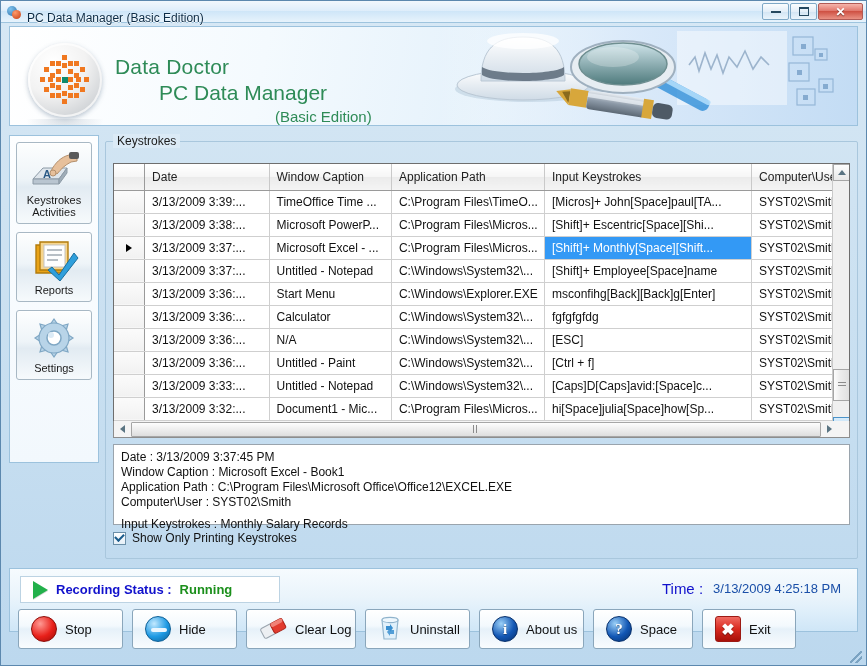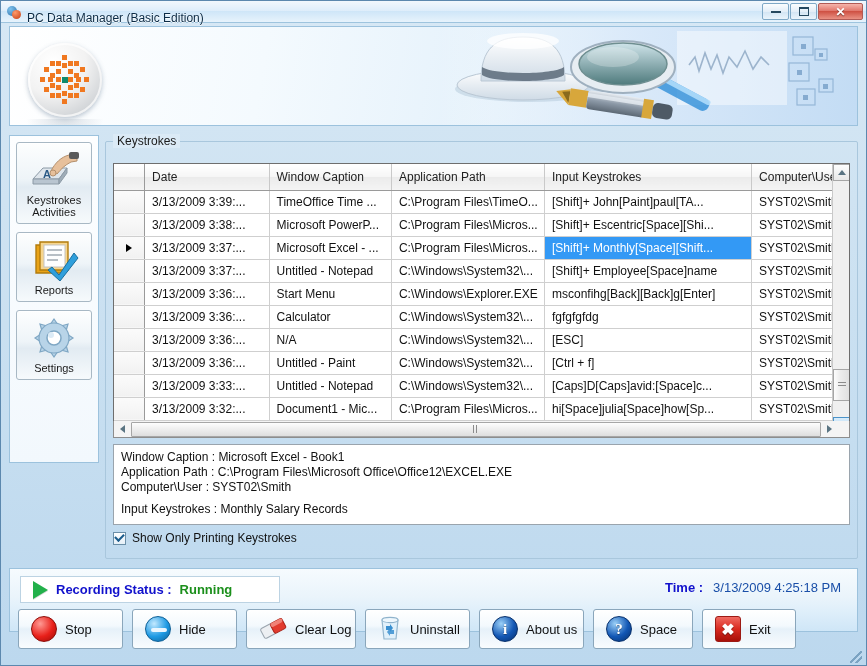--- a/index.html
+++ b/index.html
@@ -240,21 +240,21 @@
     border-left: 15px solid #22b04a;
     border-top: 9px solid transparent; border-bottom: 9px solid transparent;
     filter: drop-shadow(0 1px 0 rgba(0,0,0,.15));
   }
   #status-label { font-size:13px; font-weight:bold; color:#1111cc; }
   #status-value { font-size:13px; font-weight:bold; color:#1b8f1b; }
 
   #time-wrap {
     position:absolute; right: 16px; top: 11px; display:flex; align-items:center; gap:10px;
   }
-  #time-label { font-size:13px; font-weight:bold; color:#1111cc; }
+  #time-label { font-size:15px; font-weight:normal; color:#1111cc; }
   #time-value { font-size:13px; color:#1a4fa8; }
 
   #btnrow {
     position:absolute; left: 8px; top: 40px; width: 833px; height: 42px;
     display:flex; gap: 9px;
   }
   .actbtn {
     flex: none;
     background: linear-gradient(180deg,#ffffff 0%, #f3f9fd 42%, #e6f1f9 50%, #f9fcfe 100%);
     border: 1px solid #8aa6bb; border-radius: 3px;
@@ -357,20 +357,25 @@
             <rect x="46" y="50" width="5" height="5"></rect>
           <rect x="28" y="50" width="5" height="5"></rect>
             <rect x="40" y="50" width="5" height="5"></rect>
           <rect x="34" y="56" width="5" height="5"></rect>
         </g>
         <rect x="34" y="34" width="6" height="6" fill="#0e8a6d"></rect>
       </svg>
     </div>
     <div id="logo-reflect"></div>
 
+    <div id="brand">
+      <div class="l1">Data Doctor</div>
+      <div class="l2">PC Data Manager</div>
+      <div class="l3">(Basic Edition)</div>
+    </div>
 
     <svg id="art" viewBox="0 0 420 98">
       <defs>
         <linearGradient id="gBg" x1="0" y1="0" x2="1" y2="0">
           <stop offset="0" stop-color="#ffffff" stop-opacity="0"></stop>
           <stop offset="0.45" stop-color="#dceafa" stop-opacity="0.8"></stop>
           <stop offset="1" stop-color="#c3dcf4"></stop>
         </linearGradient>
         <linearGradient id="gHat" x1="0" y1="0" x2="0" y2="1">
           <stop offset="0" stop-color="#ffffff"></stop>
@@ -518,21 +523,21 @@
           <th>Input Keystrokes</th>
           <th>Computer\User</th>
         </tr>
       </thead>
       <tbody>
         <tr>
           <td class="rowhdr"></td>
           <td>3/13/2009 3:39:...</td>
           <td>TimeOffice Time ...</td>
           <td>C:\Program Files\TimeO...</td>
-          <td>[Shift]+ John[Paint]paul[TA...</td>
+          <td>[Micros]+ John[Space]paul[TA...</td>
           <td>SYST02\Smith</td>
         </tr>
         <tr>
           <td class="rowhdr"></td>
           <td>3/13/2009 3:38:...</td>
           <td>Microsoft PowerP...</td>
           <td>C:\Program Files\Micros...</td>
           <td>[Shift]+ Escentric[Space][Shi...</td>
           <td>SYST02\Smith</td>
         </tr>
@@ -634,20 +639,21 @@
     </div>
     <div id="hthumb" style="width:690px">
       <span class="grip"></span>
     </div>
     <div class="hsb-arrow">
       <span class="tri-r"></span>
     </div>
   </div>
 
   <div id="details">
+    <div>Date : 3/13/2009 3:37:45 PM</div>
     <div>Window Caption : Microsoft Excel - Book1</div>
     <div>Application Path : C:\Program Files\Microsoft Office\Office12\EXCEL.EXE</div>
     <div>Computer\User : SYST02\Smith</div>
     <div class="blank"></div>
     <div>Input Keystrokes : Monthly Salary Records</div>
   </div>
 
   <div id="chkrow">
     <div id="chkbox">
       <span class="tick"></span>

